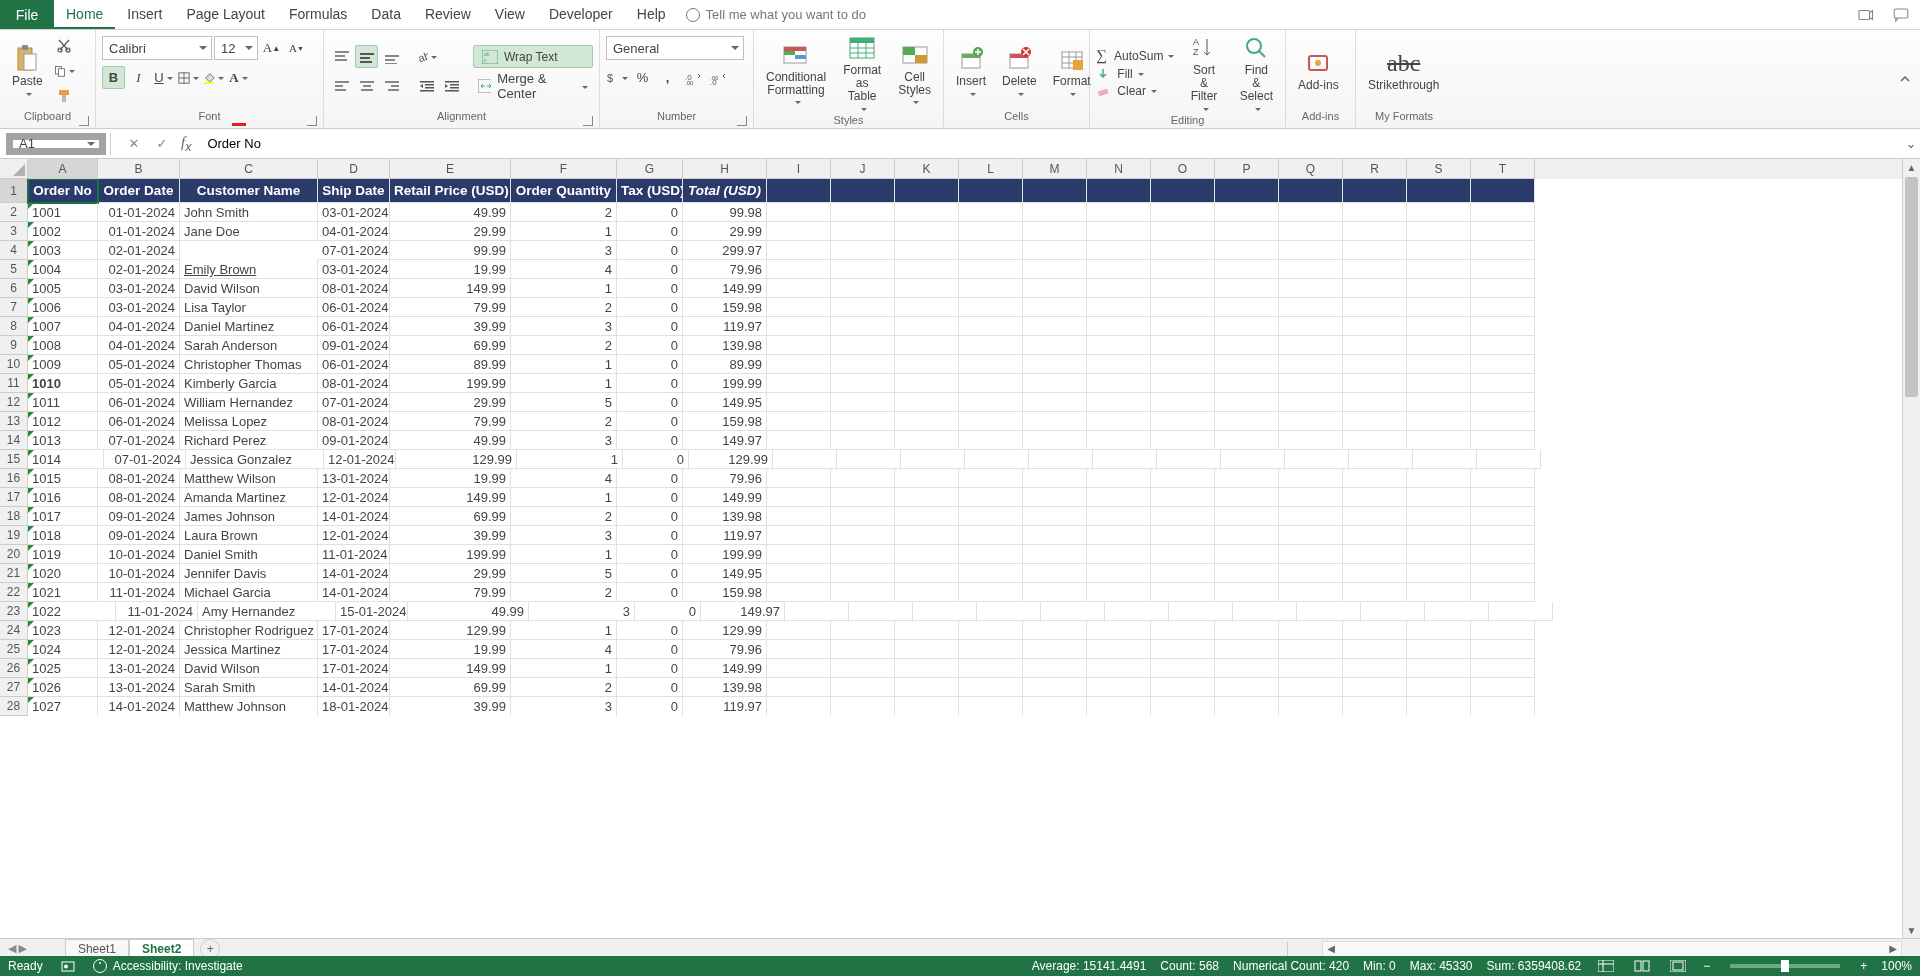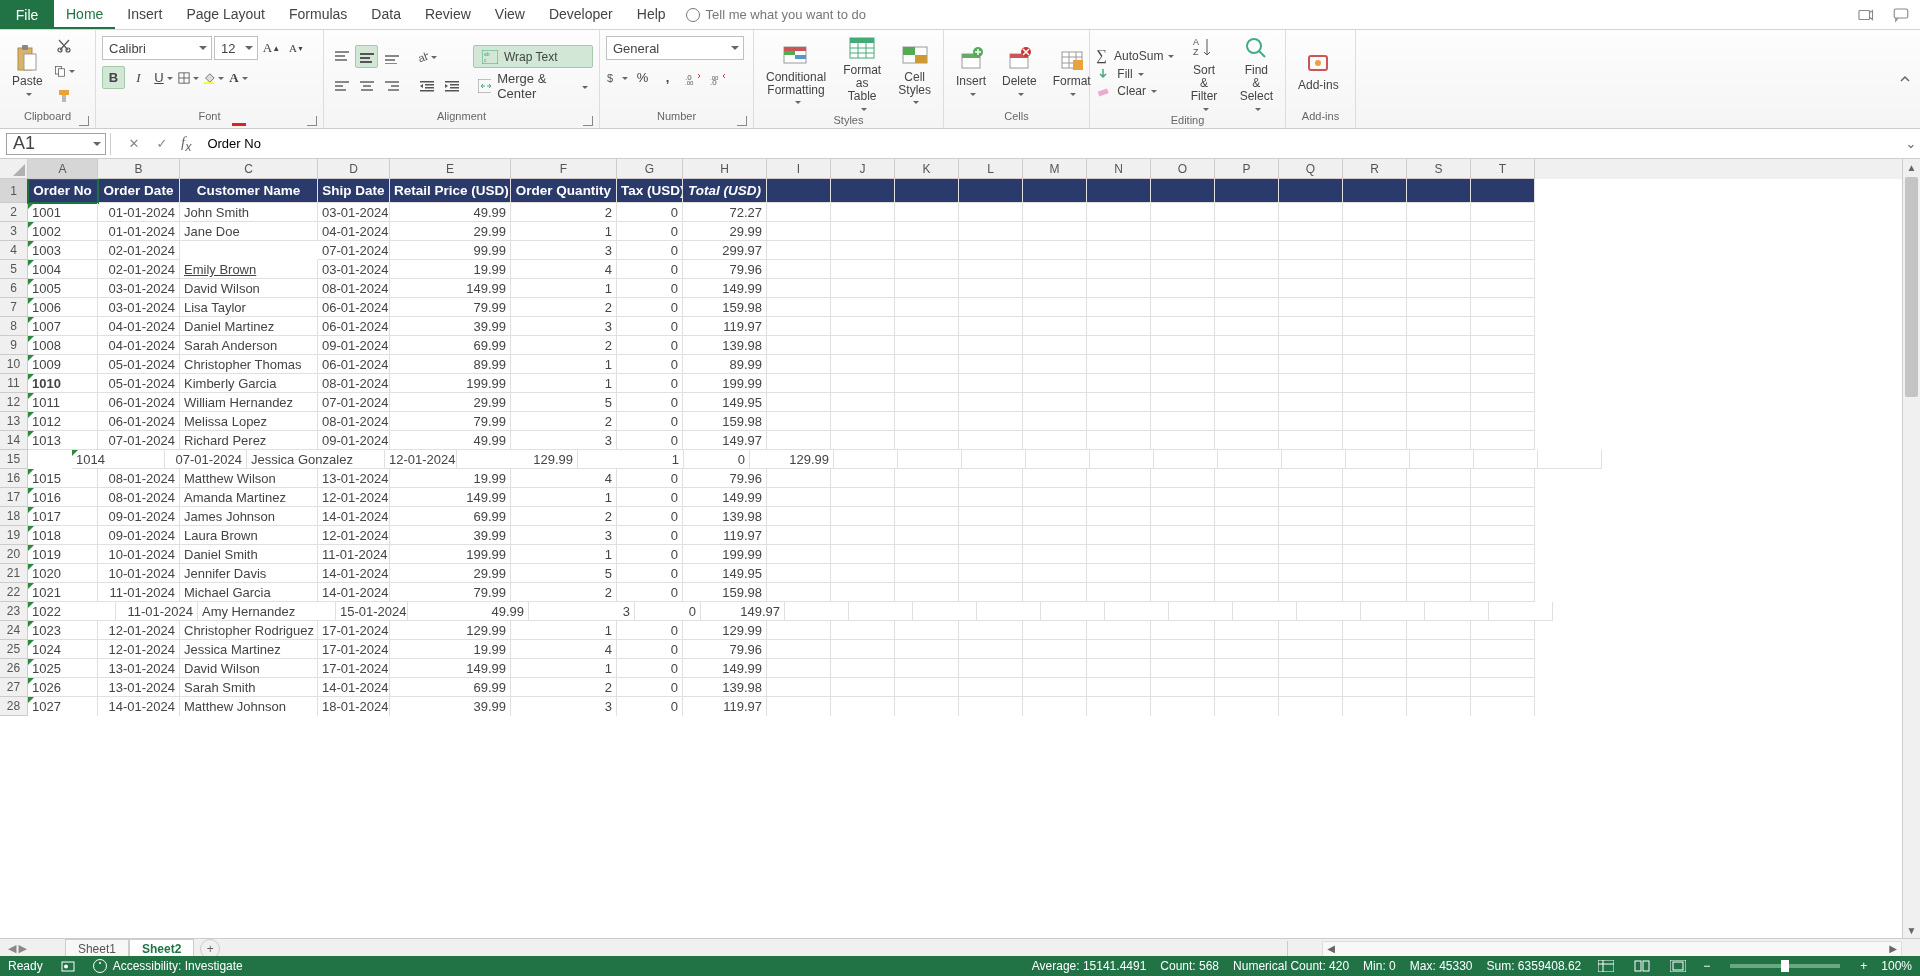--- a/index.html
+++ b/index.html
@@ -31,21 +31,21 @@
   .row { display:flex; gap:2px; align-items:center; }
   .caret::after{content:'';display:inline-block;margin-left:3px;border:3px solid transparent;border-top-color:#666;transform:translateY(2px);}
 
   
   svg { display:block; }
   .strike-icon{font-family:serif; font-size:24px; text-decoration:line-through; font-weight:normal;}
   .ribbon-collapse{position:absolute;right:8px;top:50%;transform:translateY(-50%);cursor:pointer;color:#666;}
 
   
   .fx-row { height:30px; display:flex; align-items:center; border-bottom:1px solid #ccc; background:#fff; }
-  .namebox { width:100px; border:1px solid #a3a3a3; margin:3px 0 3px 6px; height:22px; display:flex; align-items:center; padding:0 18px 0 6px; position:relative; font-size:18px;}
+  .namebox { width:100px; border:7px solid #a3a3a3; margin:3px 0 3px 6px; height:22px; display:flex; align-items:center; padding:0 18px 0 6px; position:relative; font-size:13px;}
   .namebox::after{content:'';position:absolute;right:4px;border:4px solid transparent;border-top-color:#666;top:50%;transform:translateY(-2px);}
   .fx-btns{display:flex;gap:6px;align-items:center;margin:0 8px;color:#888;}
   .fx-btn{width:22px;height:22px;display:flex;align-items:center;justify-content:center;font-size:13px;cursor:pointer;}
   .fx-label{font-style:italic;font-family:'Times New Roman',serif;color:#666;margin-right:10px;font-size:15px;}
   .fx-input{flex:1;border:0;height:22px;font-size:13px;padding:0 6px;outline:none;}
   .fx-expand{width:18px;text-align:center;color:#666;cursor:pointer;}
 
   
   .sheet-wrap { position:absolute; top:159px; left:0; right:0; bottom:38px; display:flex; }
   .sheet { flex:1; overflow:hidden; position:relative; background:#fff;}
@@ -453,20 +453,29 @@
               <rect x="4" y="6" width="18" height="14" rx="2" fill="none" stroke="#c55" stroke-width="2"></rect>
               <circle cx="13" cy="13" r="3" fill="#e8a33d"></circle>
             </svg>
           </span>
         <span>Add-ins</span>
       </div>
     </div>
     <div class="label">Add-ins</div>
   </div>
 
+  <div class="group" style="width:96px;border-right:0">
+    <div class="body">
+      <div class="vbtn">
+        <span class="ic strike-icon">abc</span>
+        <span>Strikethrough</span>
+      </div>
+    </div>
+    <div class="label">My Formats</div>
+  </div>
 
   <div class="ribbon-collapse">
     <svg width="14" height="14">
         <path d="M3 9l4-4 4 4" stroke="#666" fill="none" stroke-width="1.5"></path>
       </svg>
   </div>
 </div>
 
 <div class="fx-row">
   <div class="namebox">A1</div>
@@ -531,21 +540,21 @@
         </div>
         <div class="r">
           <div class="rh">2</div>
           <div class="c" style="width: 70px; position: relative;">1001<span class="tri"></span></div>
           <div class="c right-align" style="width: 82px;">01-01-2024</div>
           <div class="c" style="width: 138px;">John Smith</div>
           <div class="c right-align" style="width: 72px;">03-01-2024</div>
           <div class="c right-align" style="width: 121px;">49.99</div>
           <div class="c right-align" style="width: 106px;">2</div>
           <div class="c right-align" style="width: 66px;">0</div>
-          <div class="c right-align" style="width: 84px;">72.27</div>
+          <div class="c right-align" style="width: 84px;">99.98</div>
           <div class="c" style="width: 64px;"></div>
           <div class="c" style="width: 64px;"></div>
           <div class="c" style="width: 64px;"></div>
           <div class="c" style="width: 64px;"></div>
           <div class="c" style="width: 64px;"></div>
           <div class="c" style="width: 64px;"></div>
           <div class="c" style="width: 64px;"></div>
           <div class="c" style="width: 64px;"></div>
           <div class="c" style="width: 64px;"></div>
           <div class="c" style="width: 64px;"></div>
@@ -823,21 +832,21 @@
           <div class="c" style="width: 64px;"></div>
           <div class="c" style="width: 64px;"></div>
           <div class="c" style="width: 64px;"></div>
           <div class="c" style="width: 64px;"></div>
           <div class="c" style="width: 64px;"></div>
           <div class="c" style="width: 64px;"></div>
           <div class="c" style="width: 64px;"></div>
         </div>
         <div class="r">
           <div class="rh">15</div>
-          <div class="c" style="width: 93px; position: relative; margin-left: 44px;">1014<span class="tri"></span></div>
+          <div class="c" style="width: 76px; position: relative;">1014<span class="tri"></span></div>
           <div class="c right-align" style="width: 82px;">07-01-2024</div>
           <div class="c" style="width: 138px;">Jessica Gonzalez</div>
           <div class="c right-align" style="width: 72px;">12-01-2024</div>
           <div class="c right-align" style="width: 121px;">129.99</div>
           <div class="c right-align" style="width: 106px;">1</div>
           <div class="c right-align" style="width: 66px;">0</div>
           <div class="c right-align" style="width: 84px;">129.99</div>
           <div class="c" style="width: 64px;"></div>
           <div class="c" style="width: 64px;"></div>
           <div class="c" style="width: 64px;"></div>

